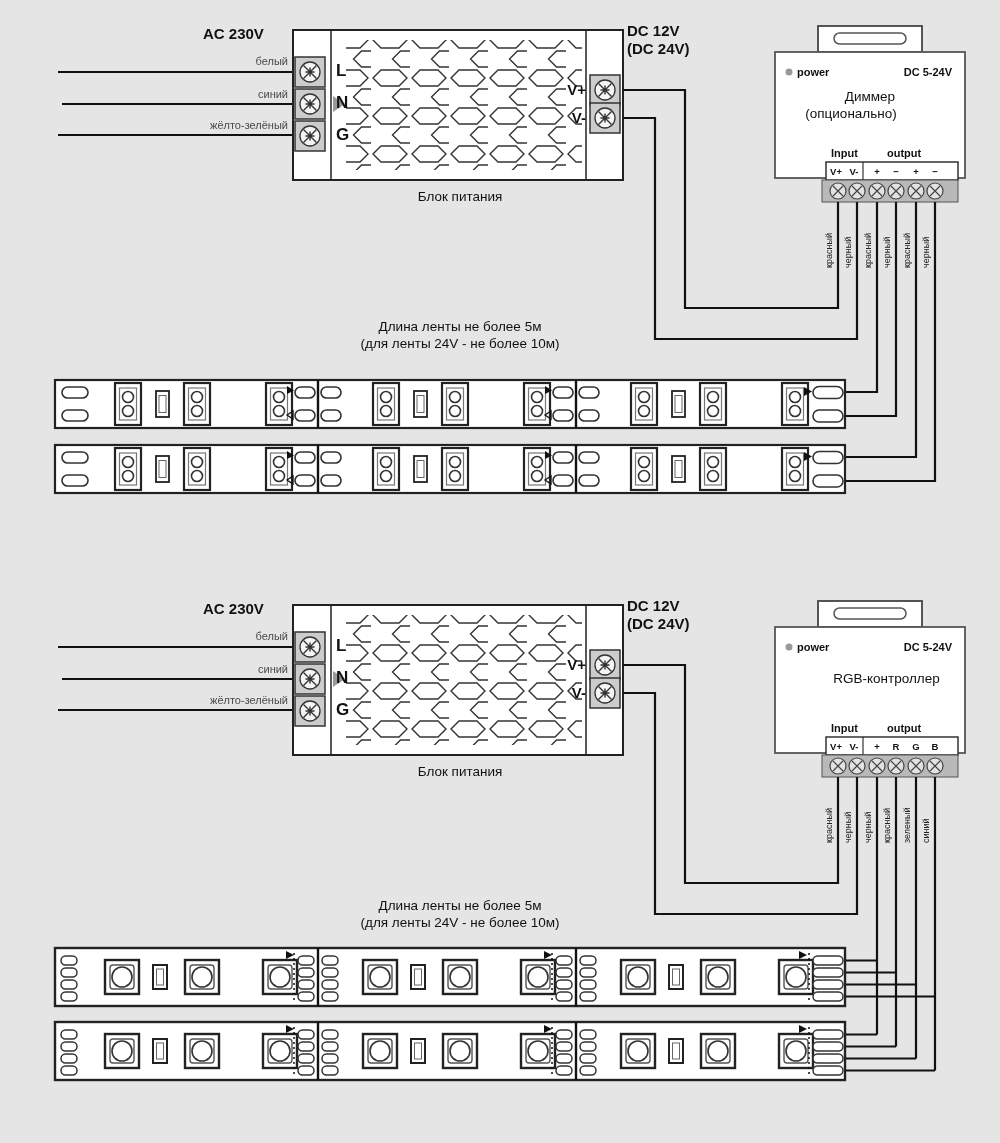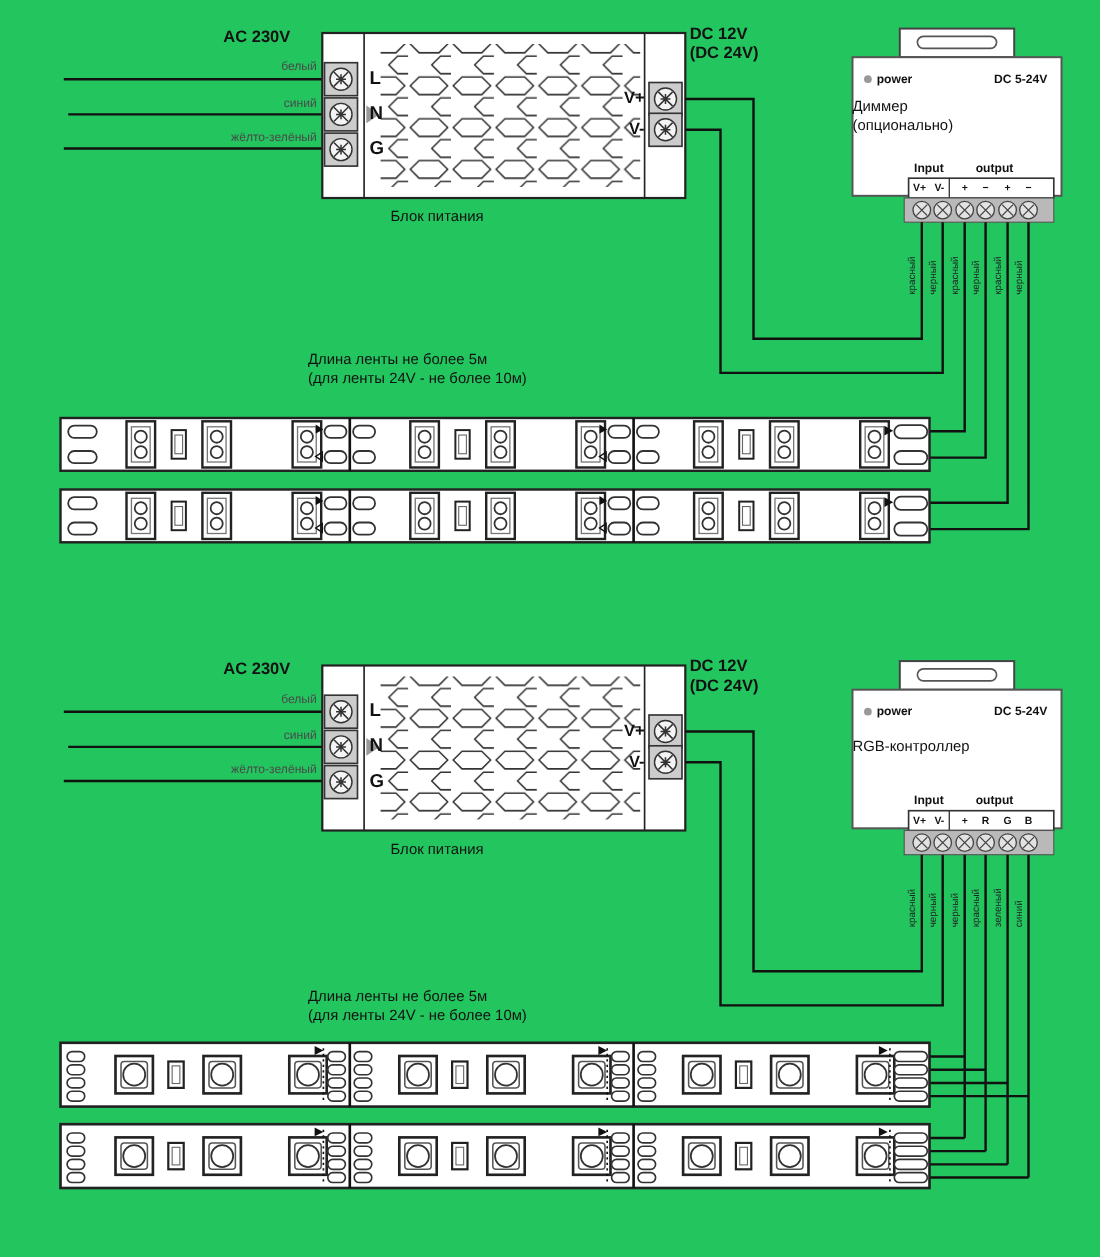--- a/index.html
+++ b/index.html
@@ -1,25 +1,25 @@
 <!DOCTYPE html>
 <html><head>
 <meta charset="utf-8">
 <style>
   *{margin:0;padding:0;box-sizing:border-box}
   html,body{background:#fff}
   body{font-family:"Liberation Sans",sans-serif;color:#111}
-  .canvas{position:relative;width:1000px;height:1143px;background:#22c55e;overflow:hidden}
+  .canvas{position:relative;width:1000px;height:1143px;background:#e5e5e5;overflow:hidden}
   .fig{position:absolute;left:0;width:1000px}
   .abs{position:absolute}
   .b{font-weight:bold}
   .s15{font-size:15px;line-height:18px}
   .s13{font-size:13.5px;line-height:17px}
   .s11{font-size:11px;line-height:13px}
-  .ctr{}
+  .ctr{text-align:center}
   .rt{text-align:right}
   .wirelabel{font-size:11px;color:#4a4a4a;text-align:right;width:228px;left:60px;position:absolute}
   .vlbl{position:absolute;writing-mode:vertical-rl;transform:rotate(180deg);font-size:9px;color:#222;width:13px;height:62px;overflow:hidden}
   .cap{position:absolute;left:5px;font-weight:bold;font-size:18px;color:#000;letter-spacing:-0.2px}
   .tok{position:absolute;font-size:9.5px;font-weight:bold;width:18px;text-align:center}
   svg.layer{position:absolute;left:0;top:0}
   .w{stroke:#111;stroke-width:2.2;fill:none}
 </style>
 </head>
 <body>

